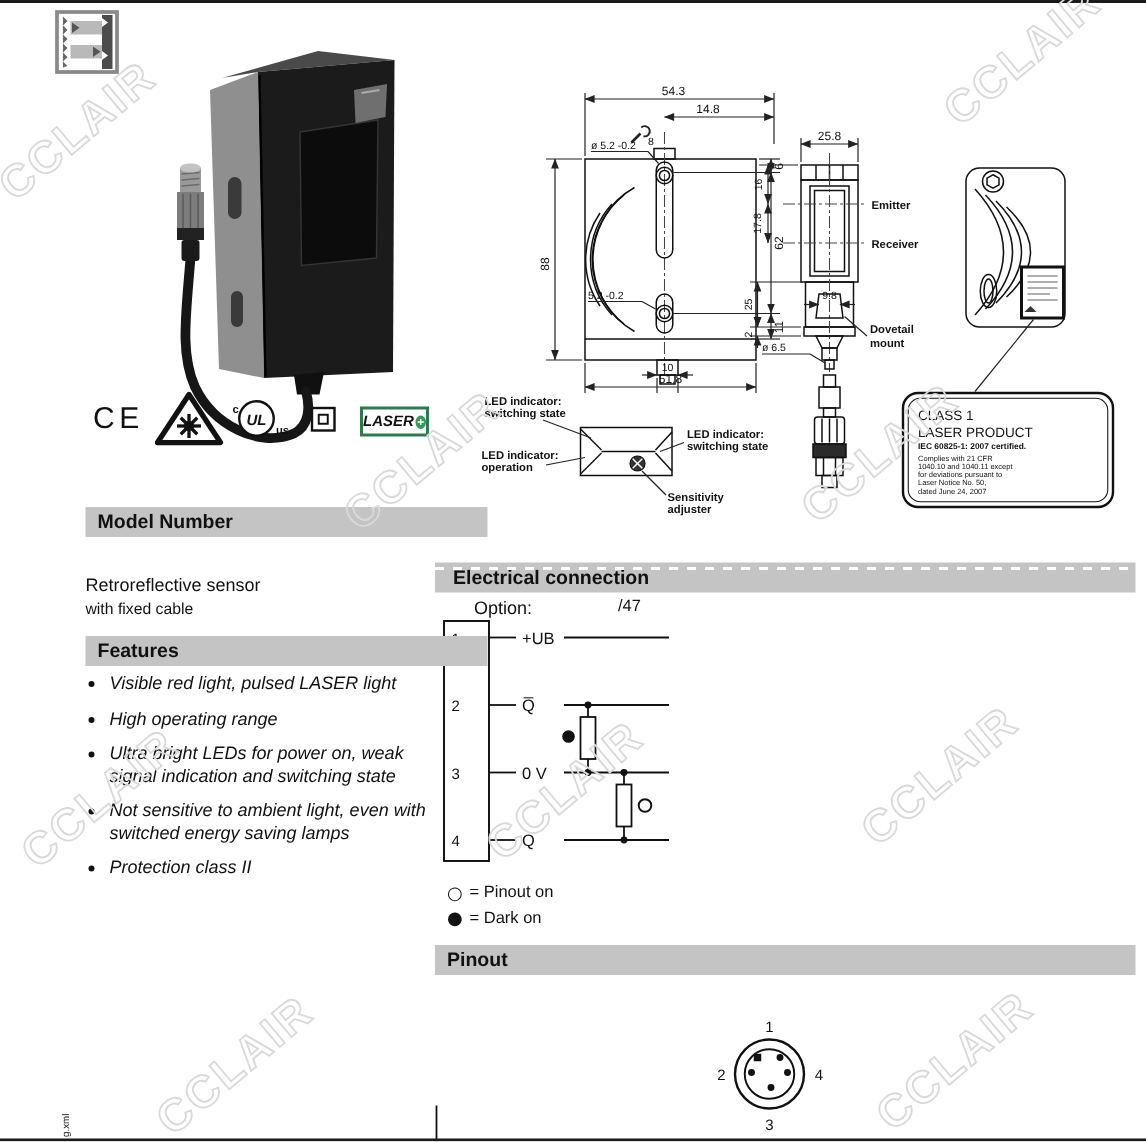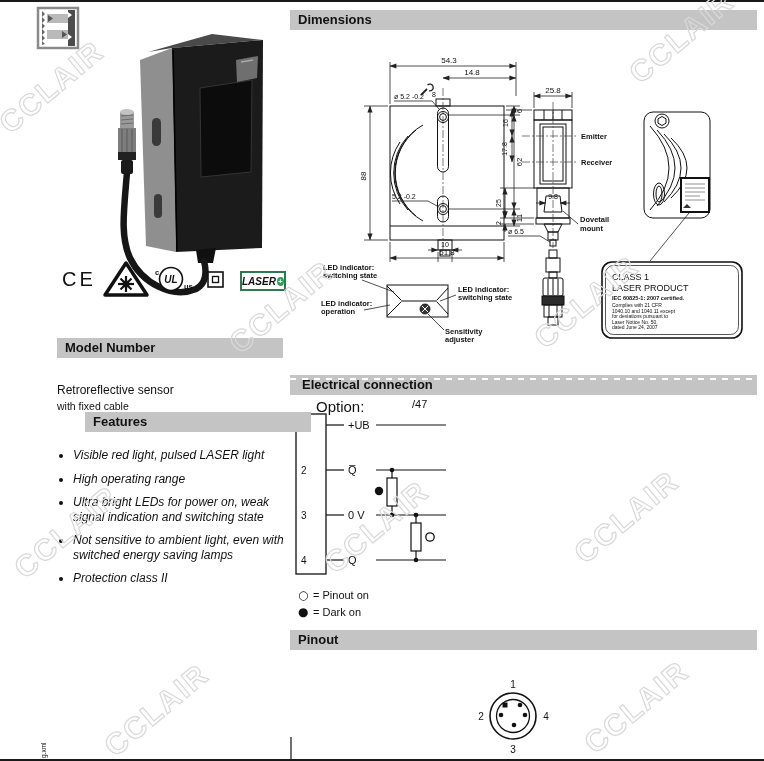--- a/index.html
+++ b/index.html
@@ -3,31 +3,31 @@
 <meta charset="utf-8">
 <style>
   html,body{margin:0;padding:0;background:#fff;}
   #page{position:relative;width:764px;height:761px;background:#fff;overflow:hidden;
         font-family:"Liberation Sans","DejaVu Sans",sans-serif;color:#111;}
   .topline{position:absolute;left:0;top:0;width:764px;height:2px;background:#1a1a1a;z-index:3;}
   .bottomline{position:absolute;left:0;top:759px;width:764px;height:2px;background:#1a1a1a;z-index:3;}
   .bar{position:absolute;height:20px;background:#c4c4c4;font-weight:bold;font-size:13px;
        line-height:20px;padding-left:8px;box-sizing:border-box;z-index:3;}
   .bar-right{left:290px;width:467px;}
-  .bar-left{left:57px;width:226px;}
+  .bar-left{left:57px;width:268px;}
   .pagebreak{position:absolute;left:290px;top:378px;width:467px;height:2px;z-index:4;
        background:repeating-linear-gradient(90deg,#fff 0 6px,rgba(255,255,255,0) 6px 12px);}
   .txt{position:absolute;z-index:3;}
   #model-code{left:57px;top:362px;font-weight:bold;font-size:13.5px;}
   #model-desc{left:57px;top:383px;font-size:12px;}
   #model-variant{left:57px;top:400px;font-size:10.5px;}
   #features-list{position:absolute;left:57px;top:448px;width:228px;z-index:3;margin:0;
        padding:0 0 0 16px;font-size:12px;line-height:14.5px;}
   #features-list li{margin-bottom:9px;font-style:italic;}
-  #opt-label{left:316px;top:398px;font-size:15px;}
+  #opt-label{left:316px;top:398px;font-size:12px;}
   #opt-value{left:368px;top:398px;font-size:11px;margin-left:44px;}
   #legend{position:absolute;left:298px;top:586px;z-index:3;font-size:11px;}
   #legend .row{display:flex;align-items:center;height:17px;}
   #legend .sym{width:15px;font-size:12px;font-family:"DejaVu Sans",sans-serif;}
   #ce-mark{left:62px;top:268px;font-size:20px;letter-spacing:3px;font-weight:400;z-index:3;}
   #visco{position:absolute;left:240px;top:271px;width:42px;height:16px;border:2px solid #2d7a4f;
        background:#fff;z-index:3;display:flex;align-items:center;justify-content:center;
        font-weight:bold;font-style:italic;font-size:10px;}
   #visco .plus{display:inline-block;width:9px;height:9px;border-radius:50%;background:#2f9e57;
        color:#fff;font-size:8px;line-height:9px;text-align:center;font-style:normal;margin-left:1px;}
@@ -43,26 +43,25 @@
       font-family:"Liberation Sans",sans-serif;}
 </style>
 </head>
 <body>
 
 <div id="page">
 
   <div class="topline"></div>
   <div class="bottomline"></div>
 
-  <div class="bar bar-right" style="top:10px;">Dimensions</div>
   <div class="bar bar-right" style="top:375px;padding-left:12px;">Electrical connection</div>
   <div class="pagebreak"></div>
   <div class="bar bar-right" style="top:630px;">Pinout</div>
   <div class="bar bar-left" style="top:338px;">Model Number</div>
-  <div class="bar bar-left" style="top:412px;margin-left:28px;">Features</div>
+  <div class="bar bar-left" style="top:424px;">Features</div>
 
   <div class="txt" id="model-desc">Retroreflective sensor</div>
   <div class="txt" id="model-variant">with fixed cable</div>
   <ul id="features-list">
     <li>Visible red light, pulsed LASER light</li>
     <li>High operating range</li>
     <li>Ultra bright LEDs for power on, weak signal indication and switching state</li>
     <li>Not sensitive to ambient light, even with switched energy saving lamps</li>
     <li>Protection class II</li>
   </ul>

